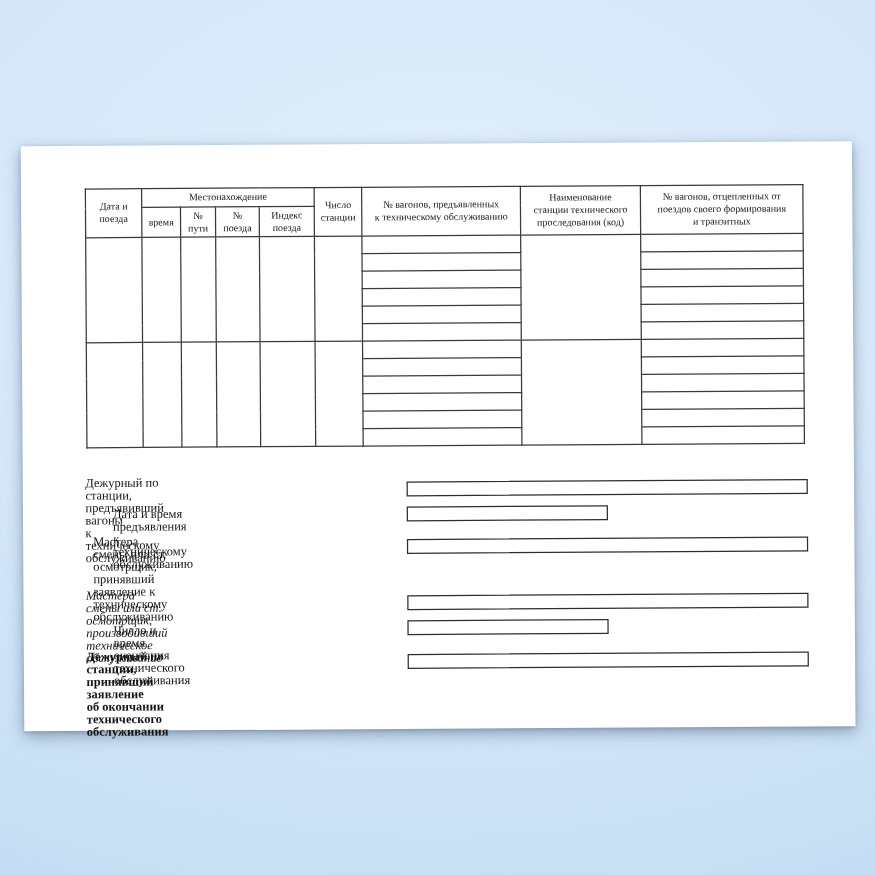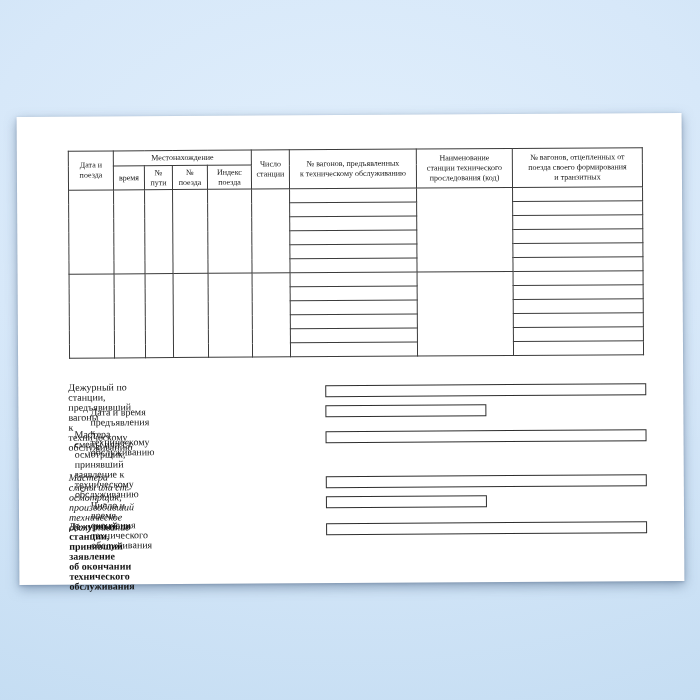--- a/index.html
+++ b/index.html
@@ -65,21 +65,21 @@
 поезда</th>
         <th colspan="4">Местонахождение</th>
         <th rowspan="2">Число
 станции</th>
         <th rowspan="2">№ вагонов, предъявленных
 к техническому обслуживанию</th>
         <th rowspan="2">Наименование
 станции технического
 проследования (код)</th>
         <th rowspan="2">№ вагонов, отцепленных от
-поезда своего формирования
+поездов своего формирования
 и транзитных</th>
       </tr>
       <tr class="h-sub">
         <th>время</th>
         <th>№
 пути</th>
         <th>№
 поезда</th>
         <th>Индекс
 поезда</th>

